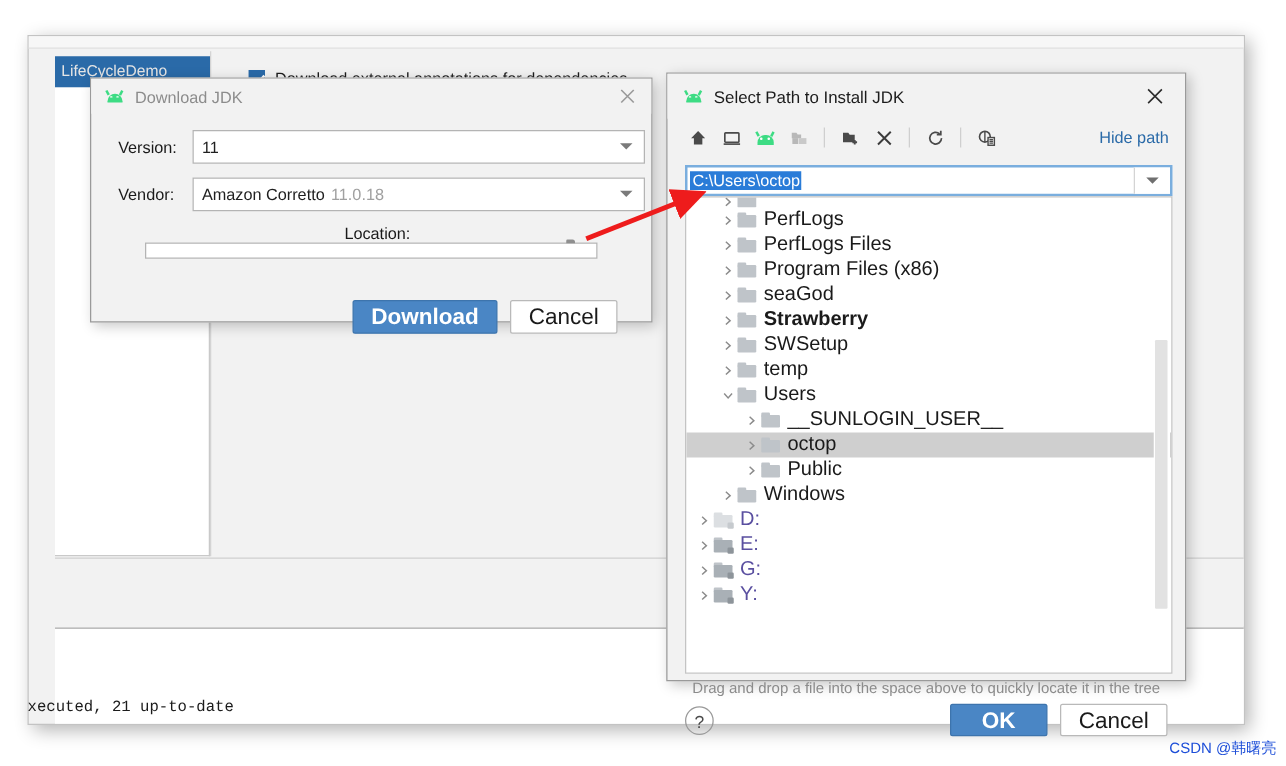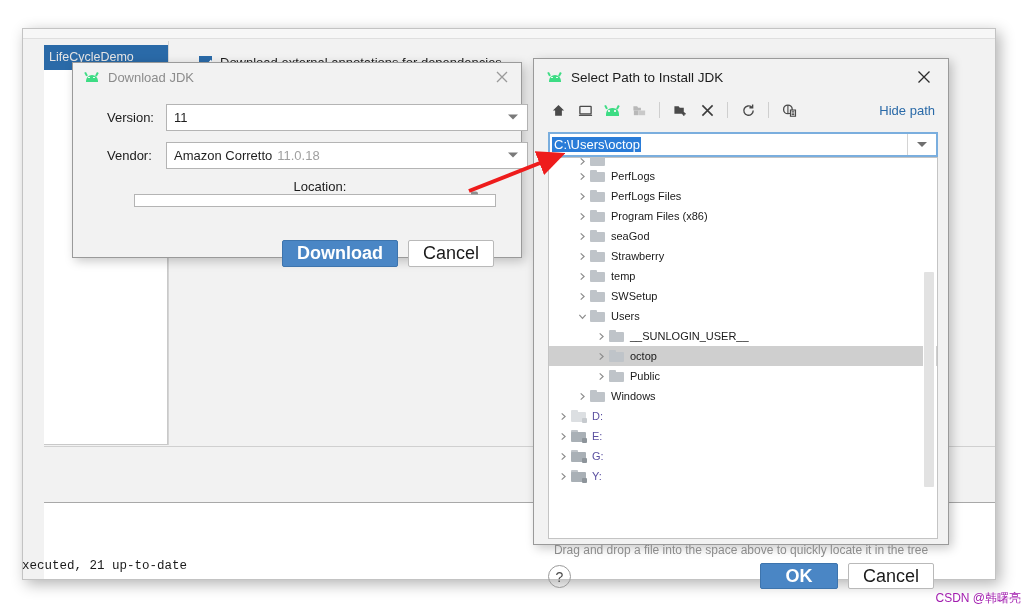--- a/index.html
+++ b/index.html
@@ -228,25 +228,26 @@
     width: 450px;
     height: 196px;
   }
   #download-dialog .dlg-title { color: #8c8c8c; }
   #dl-body {
     position: relative;
     height: calc(100% - 28px);
   }
   .field-row {
     position: absolute;
-    left: 18px;
+    left: 0;
     width: 100%;
     height: 28px;
     display: flex;
     align-items: center;
+    justify-content: center;
   }
   .field-label {
     width: 75px;
     padding-left: 16px;
     font-size: 13px;
     color: #1a1a1a;
     box-sizing: border-box;
   }
   .combo {
     position: relative;
@@ -437,21 +438,21 @@
     border: 1px solid #c4c4c4;
     box-sizing: border-box;
     overflow: hidden;
   }
   .tree-row {
     position: relative;
     height: 20px;
     display: flex;
     align-items: center;
     white-space: nowrap;
-    font-size: 11px;
+    font-size: 16px;
     color: #1a1a1a;
   }
   .tree-row.selected { background: #cfcfcf; }
   .tree-row.clipped {
     height: 8px;
     overflow: hidden;
     align-items: flex-end;
   }
   .chev {
     width: 16px;
@@ -565,21 +566,21 @@
     height: 60px;
     pointer-events: none;
   }
 
   
   #watermark {
     position: absolute;
     right: 8px;
     bottom: 6px;
     font-size: 12px;
-    color: #a21caf;
+    color: #1d4ed8;
     white-space: nowrap;
   }
 </style>
 </head>
 <body>
 
 <div id="ide-window">
   <div id="ide-topstrip"></div>
 
   <div id="project-tab">
@@ -794,55 +795,55 @@
             <svg width="9" height="9" viewBox="0 0 10 10">
               <path d="M3 1.5 L6.8 5 L3 8.5" fill="none" stroke="#8c8c8c" stroke-width="1.3"></path>
             </svg>
           </span>
           <span class="ficon">
             <span class="tab"></span>
             <span class="body"></span>
           </span>
           <span class="tree-label">seaGod</span>
         </div>
+        <div class="tree-row" style="padding-left: 25px; font-weight: bold;">
+          <span class="chev">
+            <svg width="9" height="9" viewBox="0 0 10 10">
+              <path d="M3 1.5 L6.8 5 L3 8.5" fill="none" stroke="#8c8c8c" stroke-width="1.3"></path>
+            </svg>
+          </span>
+          <span class="ficon">
+            <span class="tab"></span>
+            <span class="body"></span>
+          </span>
+          <span class="tree-label">Strawberry</span>
+        </div>
         <div class="tree-row" style="padding-left: 25px;">
           <span class="chev">
             <svg width="9" height="9" viewBox="0 0 10 10">
               <path d="M3 1.5 L6.8 5 L3 8.5" fill="none" stroke="#8c8c8c" stroke-width="1.3"></path>
             </svg>
           </span>
           <span class="ficon">
             <span class="tab"></span>
             <span class="body"></span>
           </span>
-          <span class="tree-label">Strawberry</span>
+          <span class="tree-label">SWSetup</span>
         </div>
         <div class="tree-row" style="padding-left: 25px;">
           <span class="chev">
             <svg width="9" height="9" viewBox="0 0 10 10">
               <path d="M3 1.5 L6.8 5 L3 8.5" fill="none" stroke="#8c8c8c" stroke-width="1.3"></path>
             </svg>
           </span>
           <span class="ficon">
             <span class="tab"></span>
             <span class="body"></span>
           </span>
           <span class="tree-label">temp</span>
-        </div>
-        <div class="tree-row" style="padding-left: 25px;">
-          <span class="chev">
-            <svg width="9" height="9" viewBox="0 0 10 10">
-              <path d="M3 1.5 L6.8 5 L3 8.5" fill="none" stroke="#8c8c8c" stroke-width="1.3"></path>
-            </svg>
-          </span>
-          <span class="ficon">
-            <span class="tab"></span>
-            <span class="body"></span>
-          </span>
-          <span class="tree-label">SWSetup</span>
         </div>
         <div class="tree-row" style="padding-left: 25px;">
           <span class="chev">
             <svg width="9" height="9" viewBox="0 0 10 10">
               <path d="M1.5 3.2 L5 7 L8.5 3.2" fill="none" stroke="#8c8c8c" stroke-width="1.3"></path>
             </svg>
           </span>
           <span class="ficon">
             <span class="tab"></span>
             <span class="body"></span>

